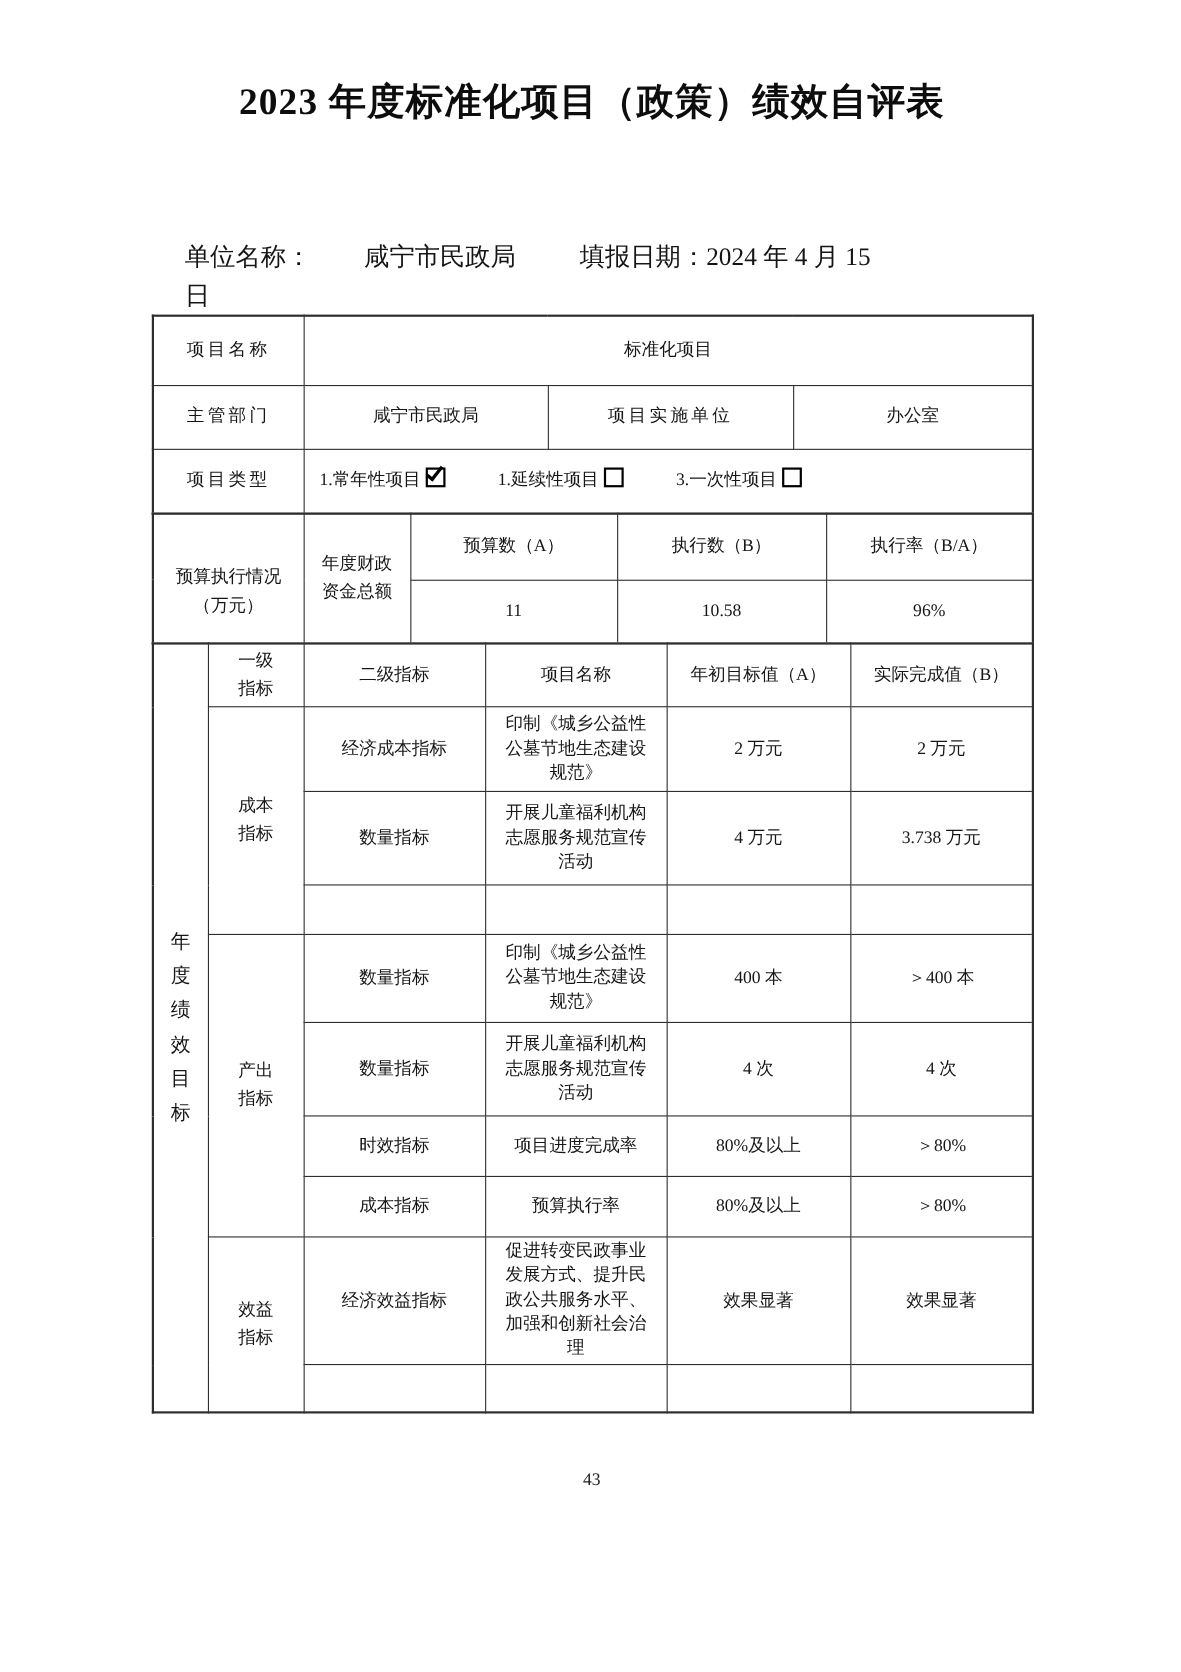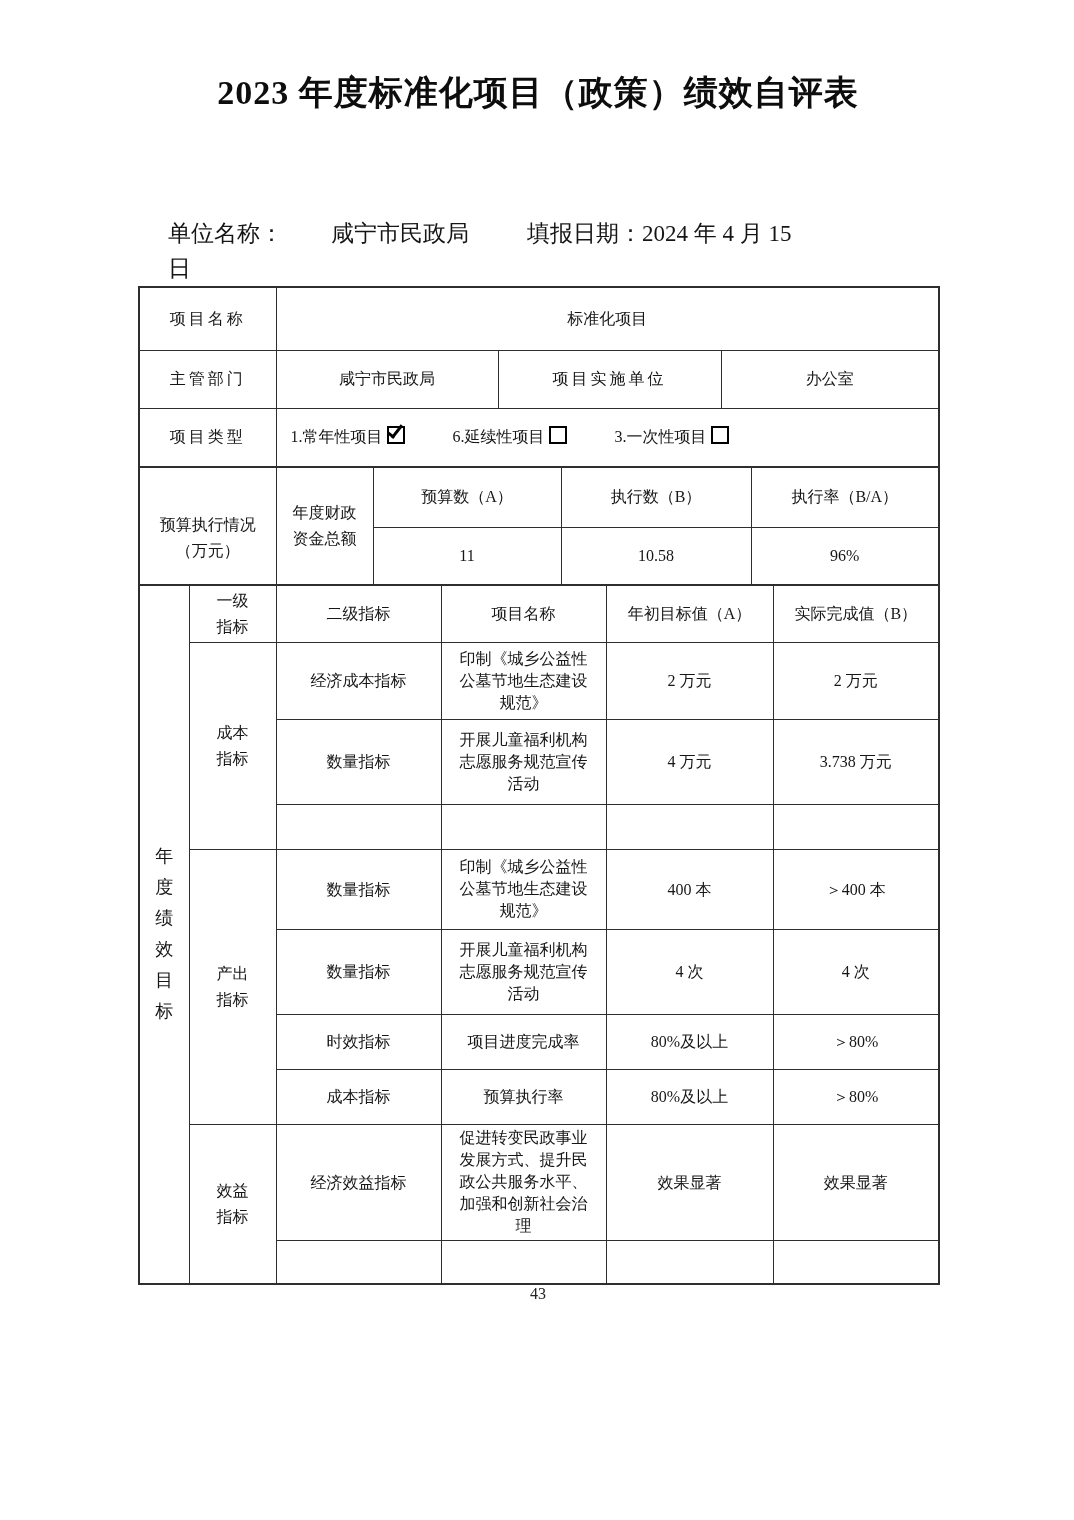--- a/index.html
+++ b/index.html
@@ -38,21 +38,21 @@
   }
   .w6{display:inline-block;width:6.3em;line-height:26px;margin-top:24px;}
   .w4{display:inline-block;width:4.4em;line-height:26px;word-break:break-all;}
   .w2{display:inline-block;width:2.3em;line-height:26px;word-break:break-all;}
   .wrap3{display:inline-block;width:8.2em;line-height:22px;}
   td.vert-cell{padding:0;}
   .vert{
     width:1.05em;margin:12px auto;word-break:break-all;
     line-height:31px;font-size:18px;letter-spacing:0;
   }
-  .page-num{text-align:center;font-size:16px;color:#222;}
+  .page-num{margin-top:52px;text-align:center;font-size:16px;color:#222;}
 </style>
 </head>
 <body>
 
 <div class="sheet">
 
   <h1 class="doc-title">2023 年度标准化项目（政策）绩效自评表</h1>
 
   <div class="info-block">
     <div class="info-line1">
@@ -76,21 +76,21 @@
     <tr style="height:58px">
       <td class="lbl">主管部门</td>
       <td>咸宁市民政局</td>
       <td class="lbl">项目实施单位</td>
       <td>办公室</td>
     </tr>
     <tr style="height:59px">
       <td class="lbl">项目类型</td>
       <td colspan="3" class="left">
         <span class="opt"><span>1.常年性项目</span><span class="cb checked"></span></span>
-        <span class="opt"><span>6.延续性项目</span><span class="cb"></span></span>
+        <span class="opt"><span>1.延续性项目</span><span class="cb"></span></span>
         <span class="opt"><span>3.一次性项目</span><span class="cb"></span></span>
       </td>
     </tr>
   </tbody>
     </table>
 
   <table class="t2">
     <colgroup>
         <col style="width:137px">
         <col style="width:97px">

